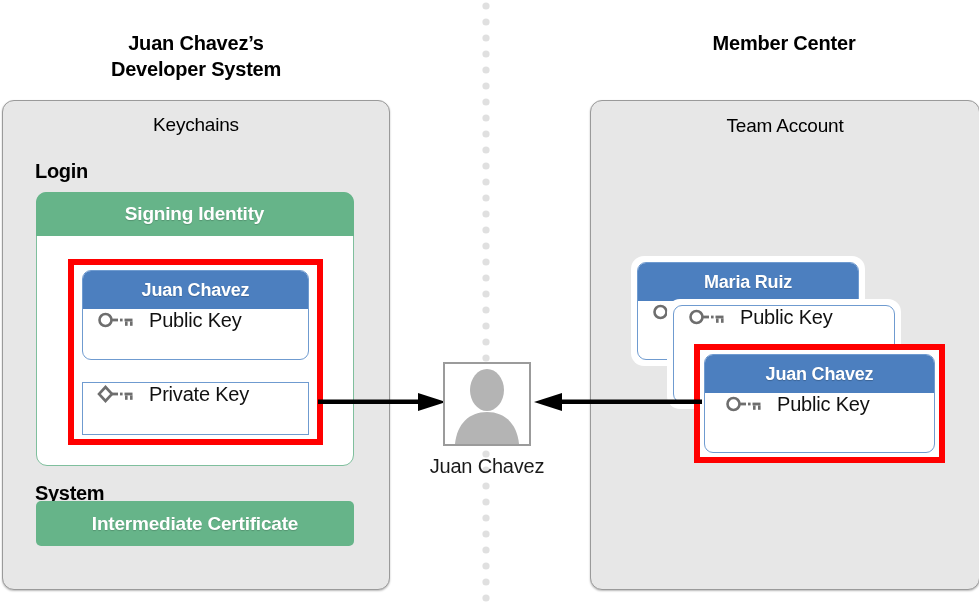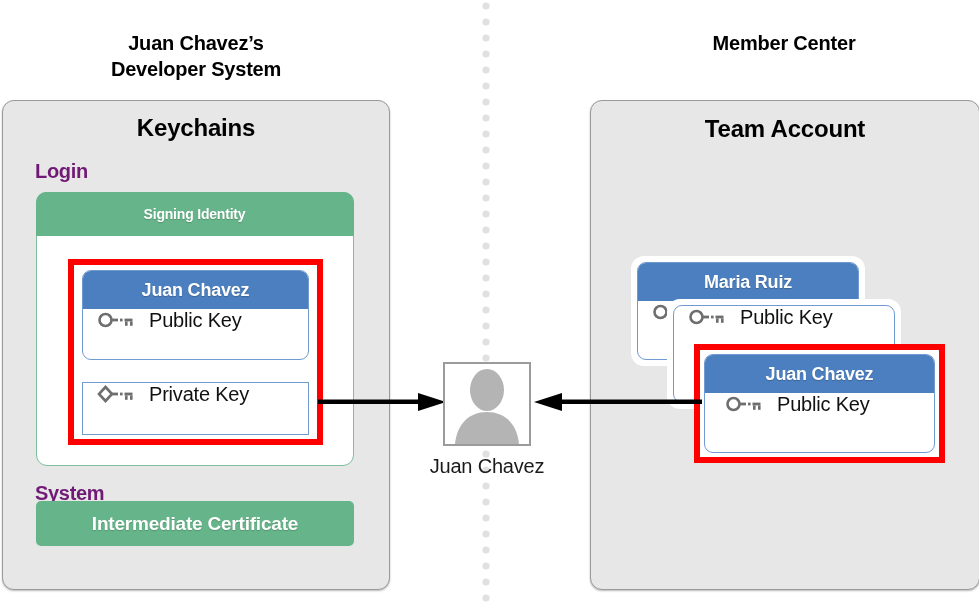--- a/index.html
+++ b/index.html
@@ -22,44 +22,44 @@
   .panel{
     position:absolute;background:#e7e7e7;
     border:1px solid #9a9a9a;border-radius:12px;
     box-shadow:0 1px 2px rgba(0,0,0,.28);
   }
   #left-panel{left:2px;top:100px;width:386px;height:488px;}
   #right-panel{left:590px;top:100px;width:388px;height:488px;}
 
   .panel-title{
     position:absolute;left:0;right:0;text-align:center;
-    font-weight:bold;font-size:24px;color:#000;letter-spacing:-0.2px;
+    font-weight:normal;font-size:19px;color:#000;letter-spacing:-0.2px;
   }
   #left-panel .panel-title{top:13px;}
   #right-panel .panel-title{top:14px;}
 
   
   .group-label{
-    position:absolute;font-weight:bold;font-size:20px;color:#701a75;
+    position:absolute;font-weight:bold;font-size:20px;color:#000000;
     letter-spacing:-0.3px;
   }
   #label-login{left:35px;top:160px;}
   #label-system{left:35px;top:482px;}
 
   
   #signing-identity{
     position:absolute;left:36px;top:192px;width:318px;height:274px;
     background:#ffffff;border:1.5px solid #7fbf9d;border-radius:11px;
     box-sizing:border-box;
   }
   #signing-identity-header{
     position:absolute;left:-1.5px;top:-1.5px;width:318px;height:44px;
     background:#66b489;border-radius:10px 10px 0 0;
     display:flex;align-items:center;justify-content:center;
-    color:#ffffff;font-weight:bold;font-size:14px;letter-spacing:-0.2px;
+    color:#ffffff;font-weight:bold;font-size:19px;letter-spacing:-0.2px;
     text-shadow:0 1px 1px rgba(0,0,0,.18);
   }
 
   
   #intermediate-certificate{
     position:absolute;left:36px;top:501px;width:318px;height:45px;
     background:#66b489;border-radius:5px;
     display:flex;align-items:center;justify-content:center;
     color:#ffffff;font-weight:bold;font-size:19px;letter-spacing:-0.2px;
     text-shadow:0 1px 1px rgba(0,0,0,.18);

